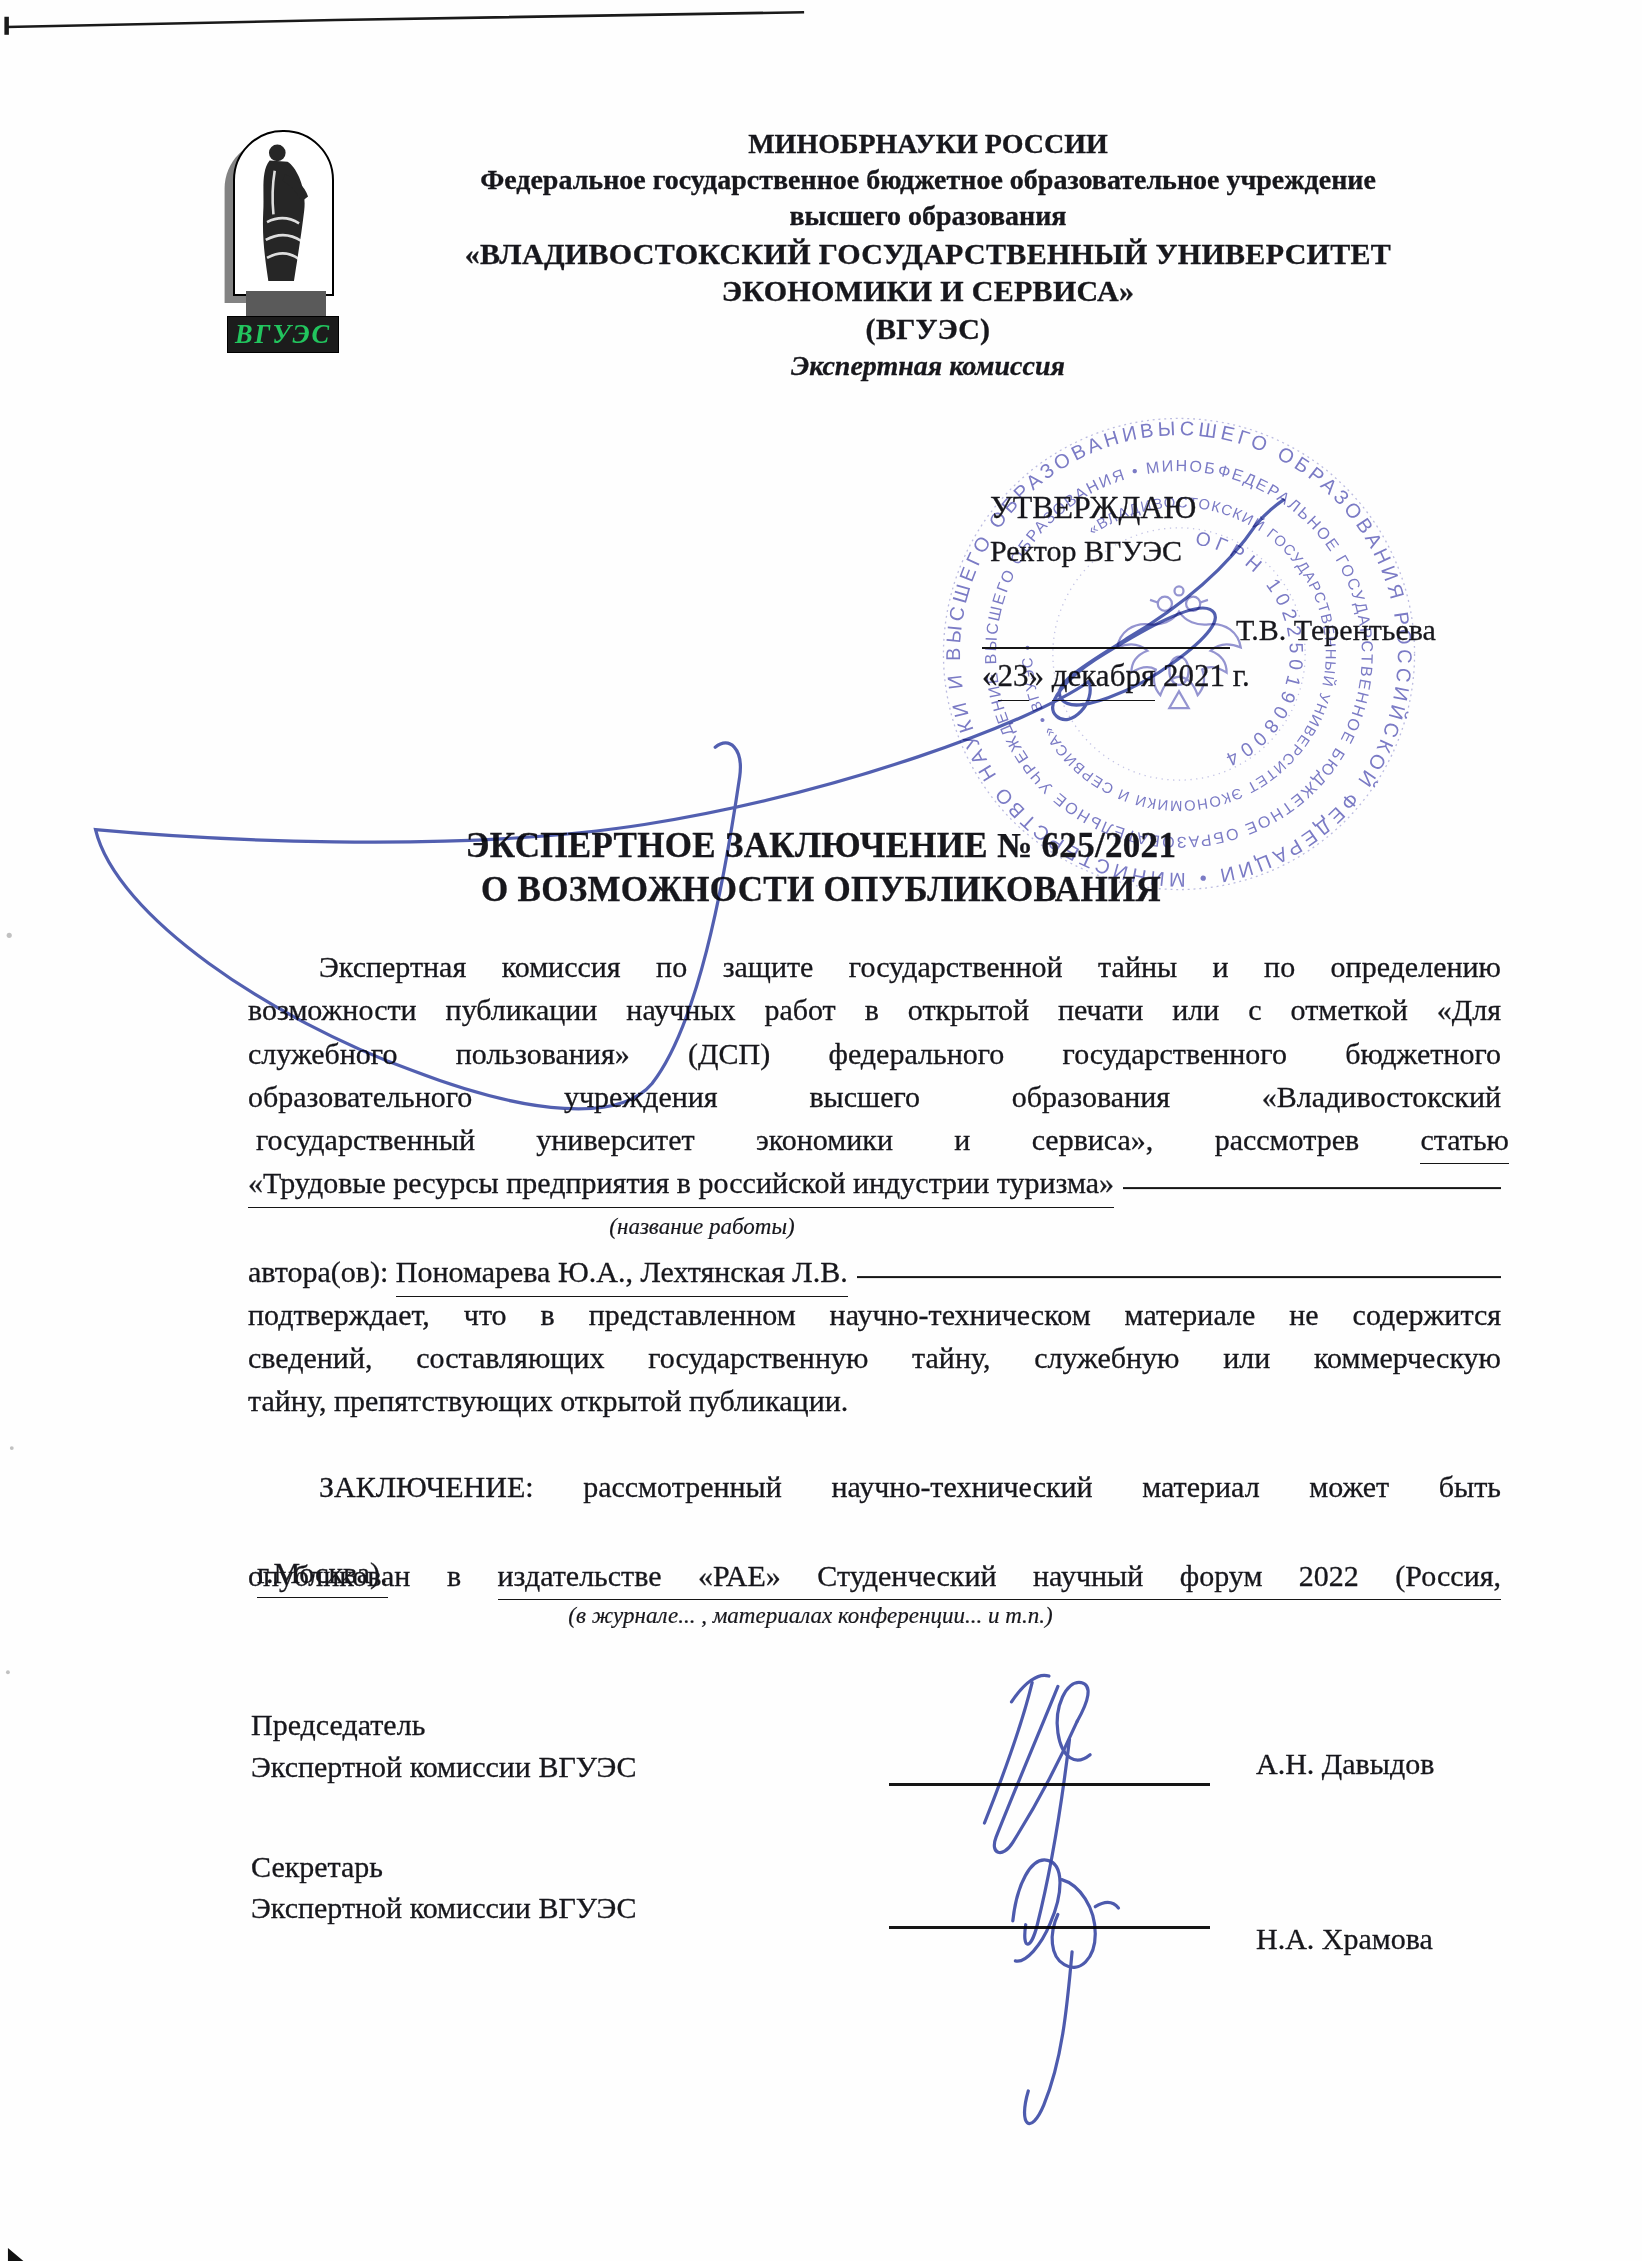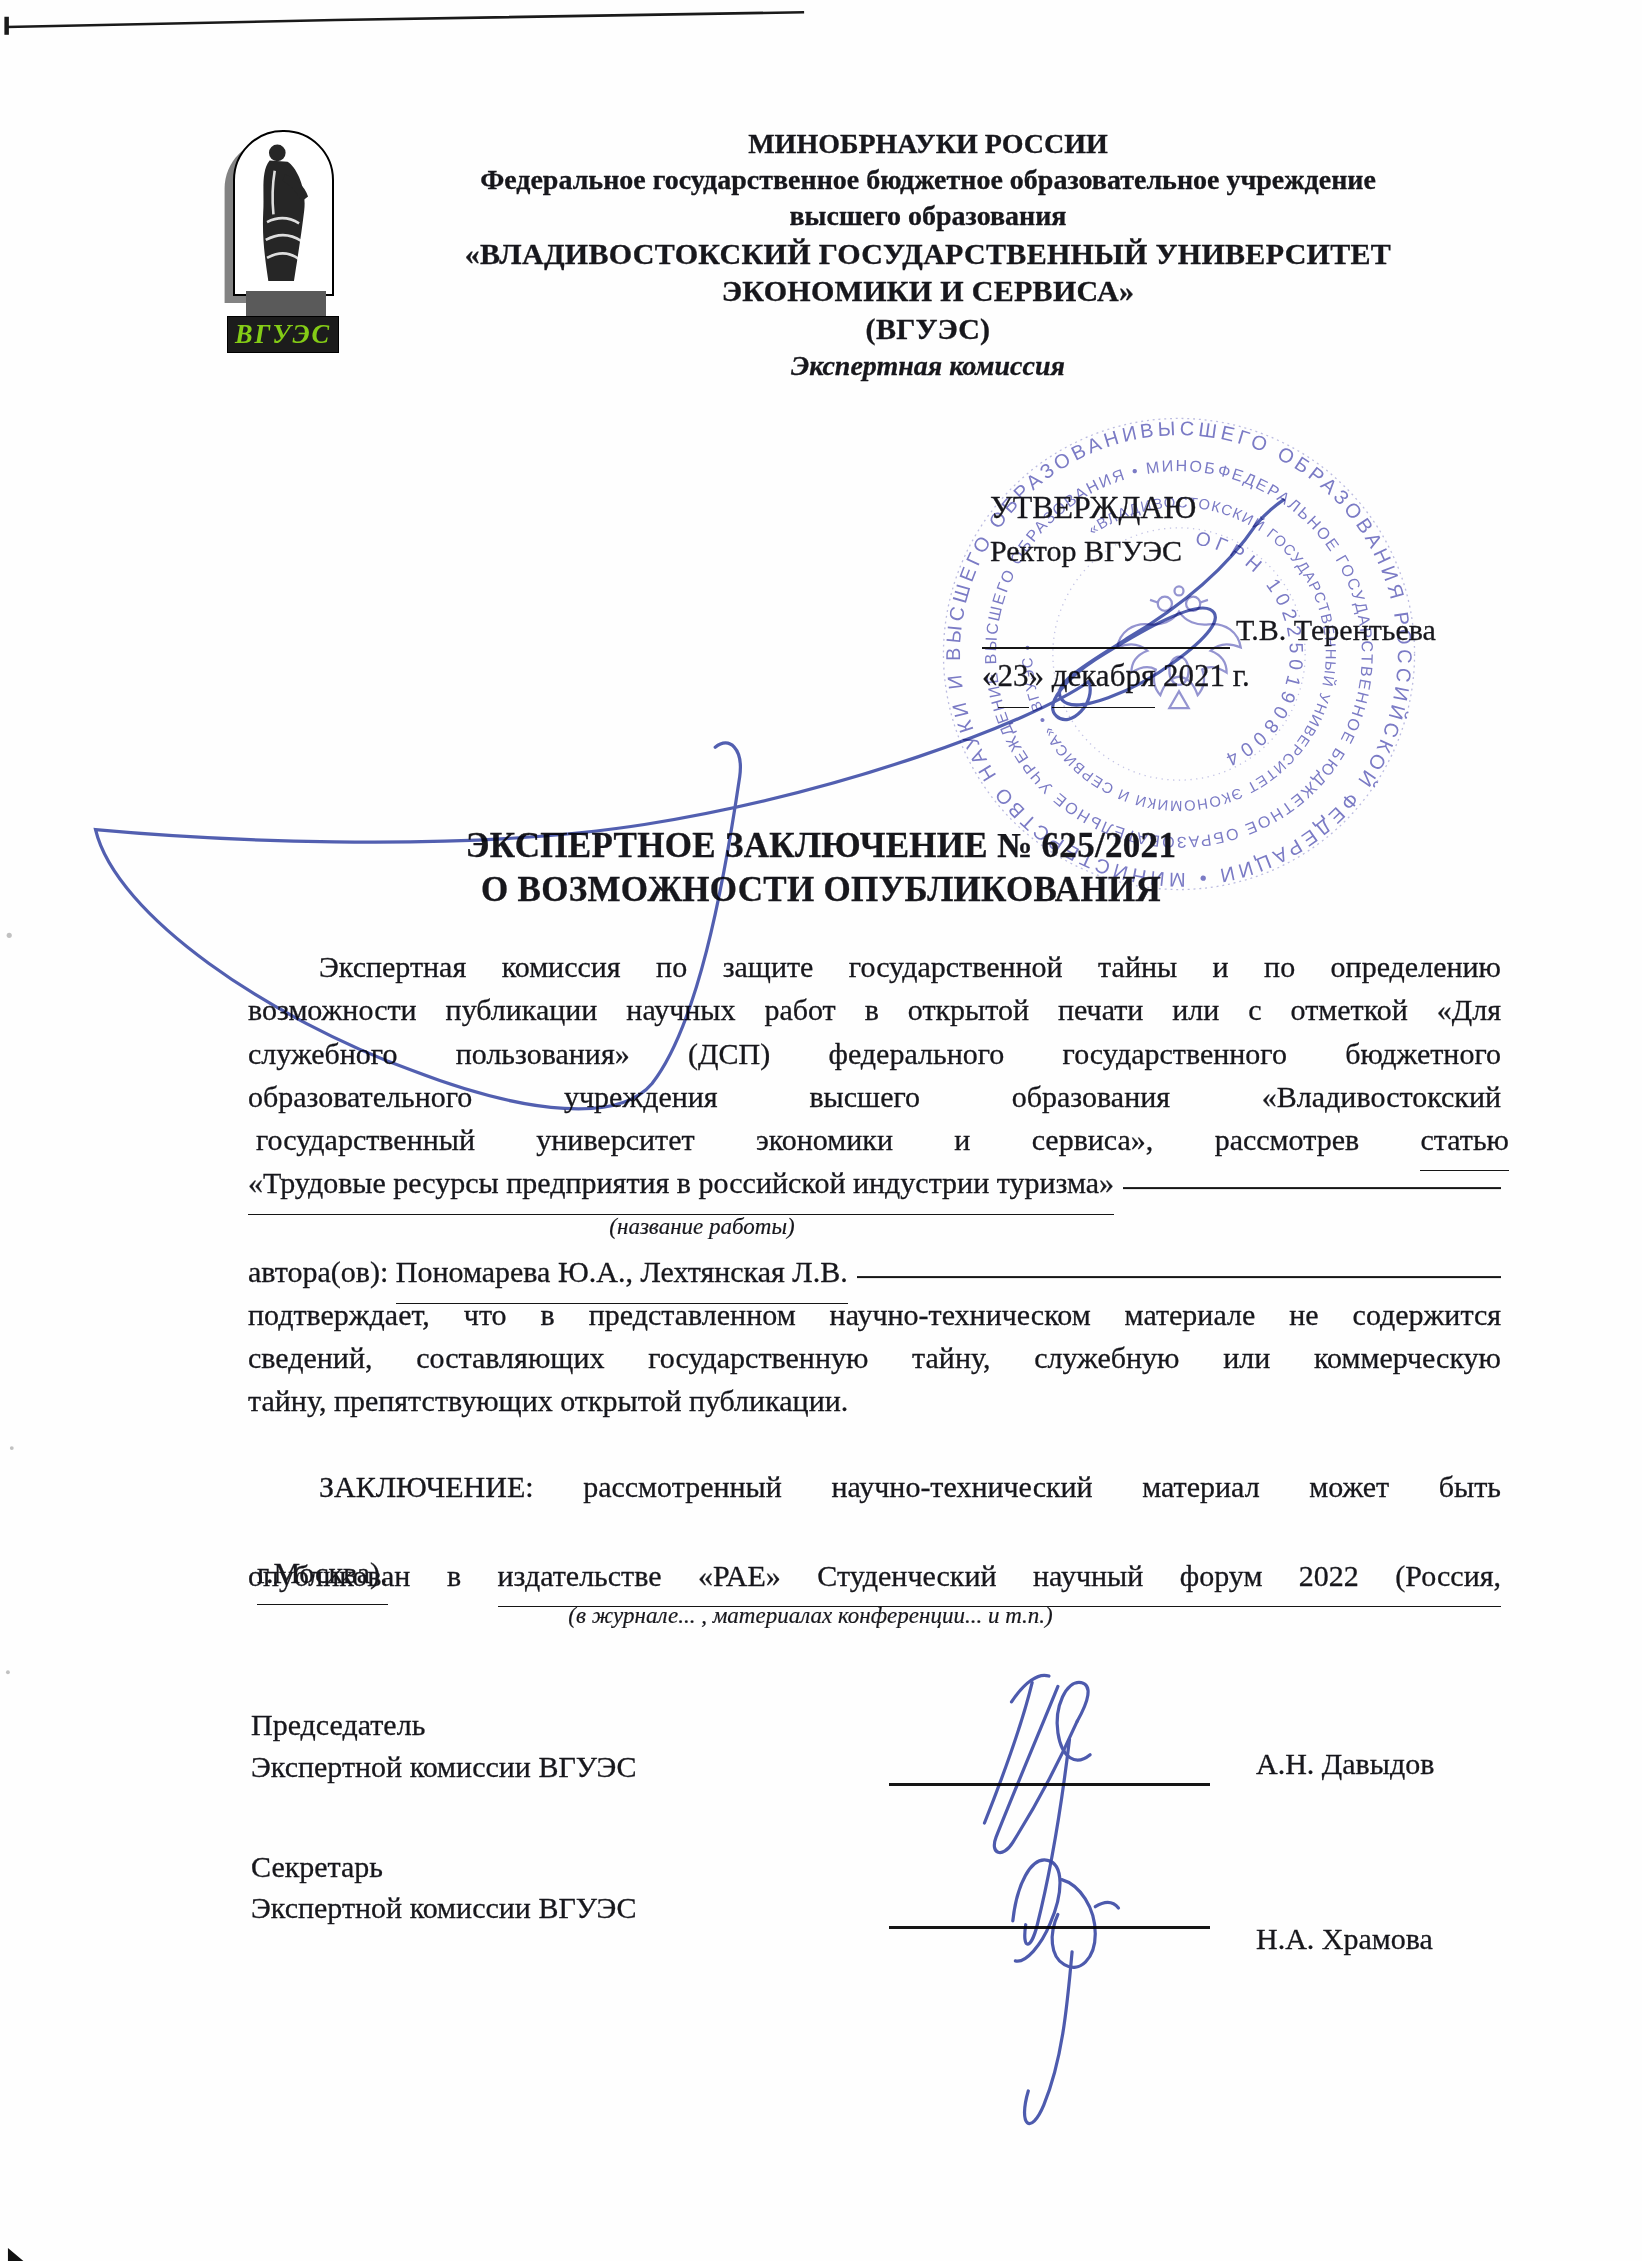--- a/index.html
+++ b/index.html
@@ -13,25 +13,25 @@
   .hdr{left:361px;width:1134px;text-align:center;line-height:36px;font-weight:bold;}
   .hdr-sm{font-size:28px;}
   .hdr-bold{font-size:30px;font-weight:bold;letter-spacing:0.3px;}
 
   
   .logo-arch{left:233px;top:130px;width:97px;height:162px;background:#fff;border:2.6px solid #000;
              border-radius:50px 50px 0 0;box-shadow:-9.7px 8.4px 0 -1.3px #828282;}
   .logo-pedestal{left:246px;top:291px;width:80px;height:26px;background:#5a5a5a;}
   .logo-box{left:227px;top:316px;width:110px;height:35px;background:#1c1c1c;border:1.9px solid #000;
             display:flex;align-items:center;justify-content:center;}
-  .logo-box span{color:#84cc16;font-size:26.4px;font-weight:bold;font-style:italic;letter-spacing:1.9px;}
+  .logo-box span{color:#22c55e;font-size:26.4px;font-weight:bold;font-style:italic;letter-spacing:1.9px;}
 
   
   .appr{font-size:32px;line-height:39px;}
-  .u{border-bottom:1.9px solid #151515;padding-bottom:14px;}
+  .u{border-bottom:1.9px solid #151515;padding-bottom:7px;}
   .date-row{font-size:31px;}
 
   
   .title{left:148px;width:1346px;text-align:center;font-size:35px;font-weight:bold;letter-spacing:0.3px;}
 
   
   .bl{left:248px;width:1253px;font-size:30px;white-space:nowrap;}
   .bj{white-space:normal;text-align:justify;text-align-last:justify;}
   .indent{text-indent:71px;}
   .flexline{display:flex;align-items:baseline;}

